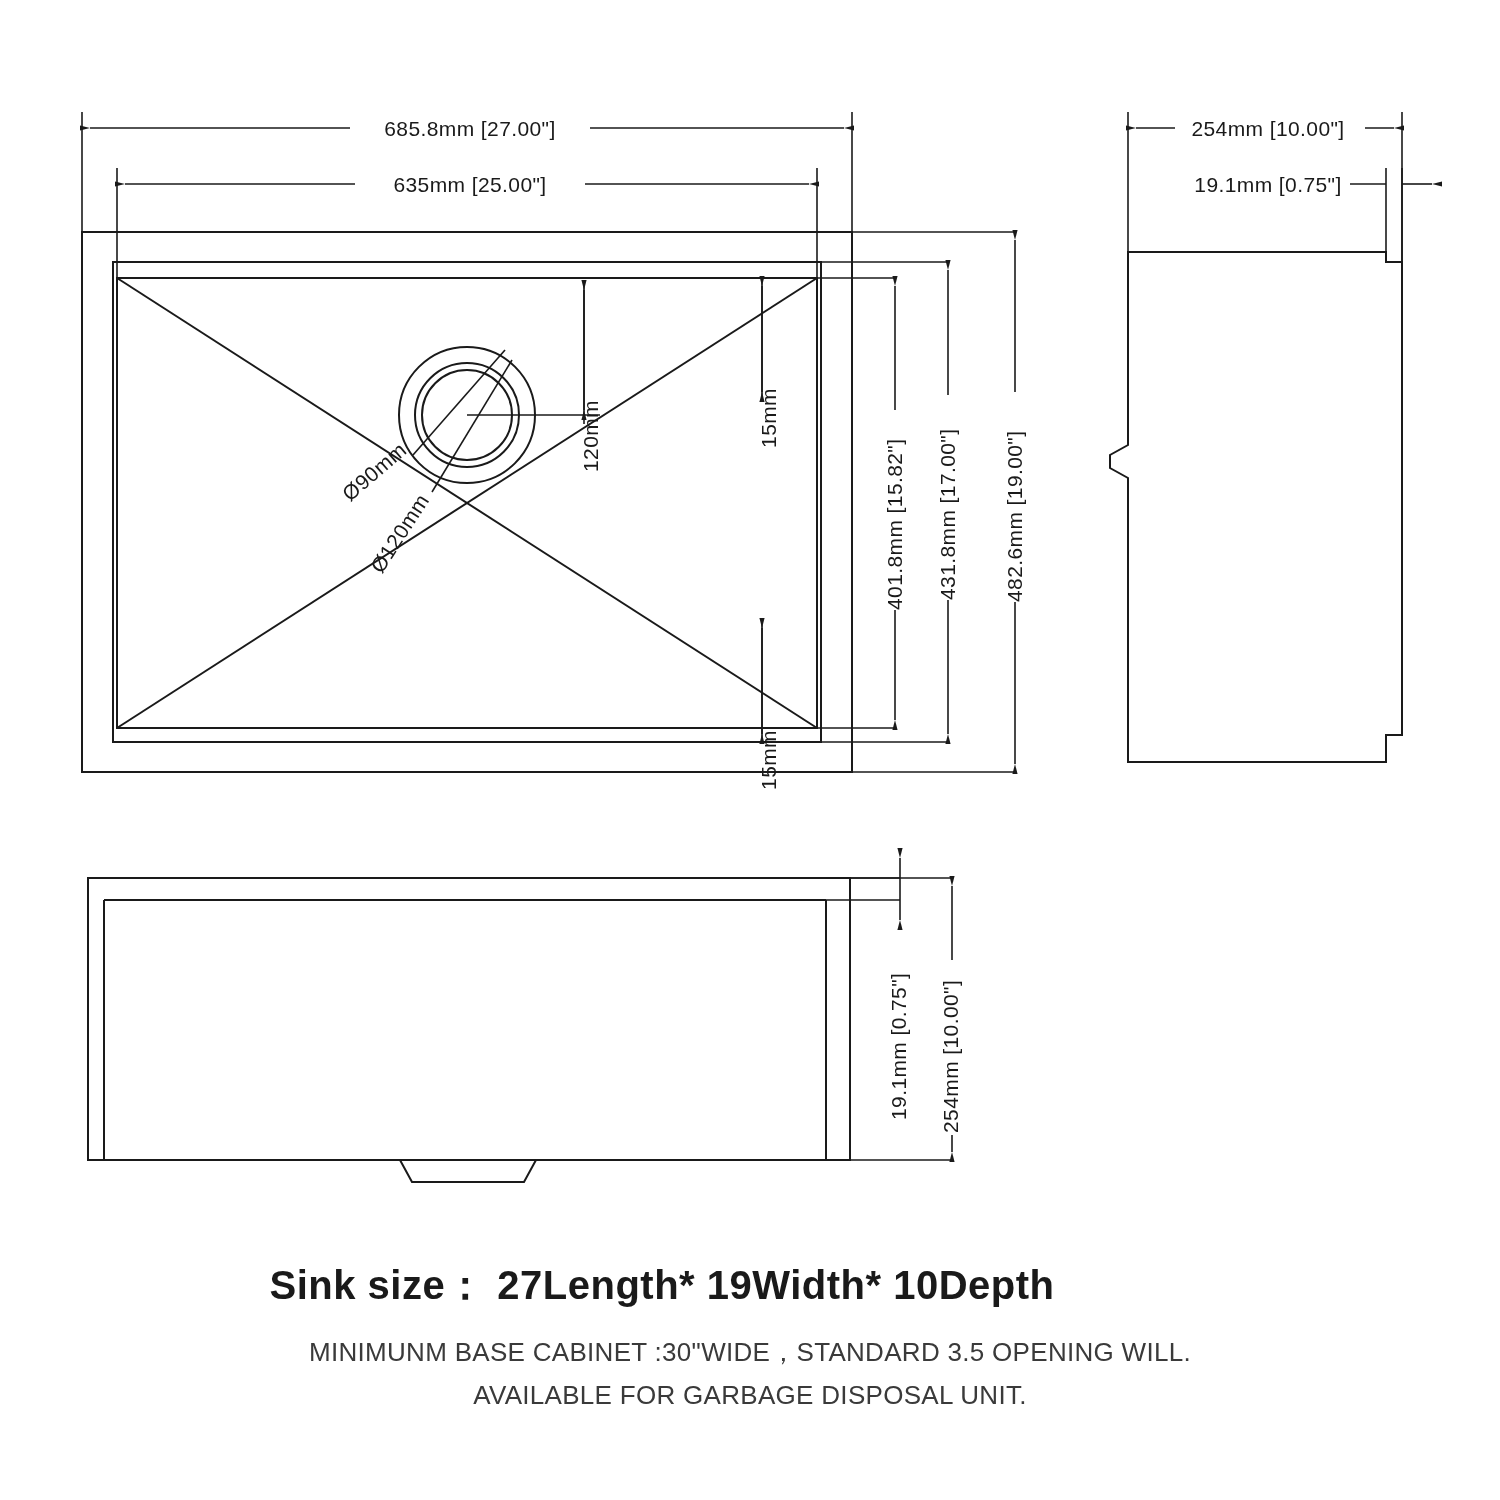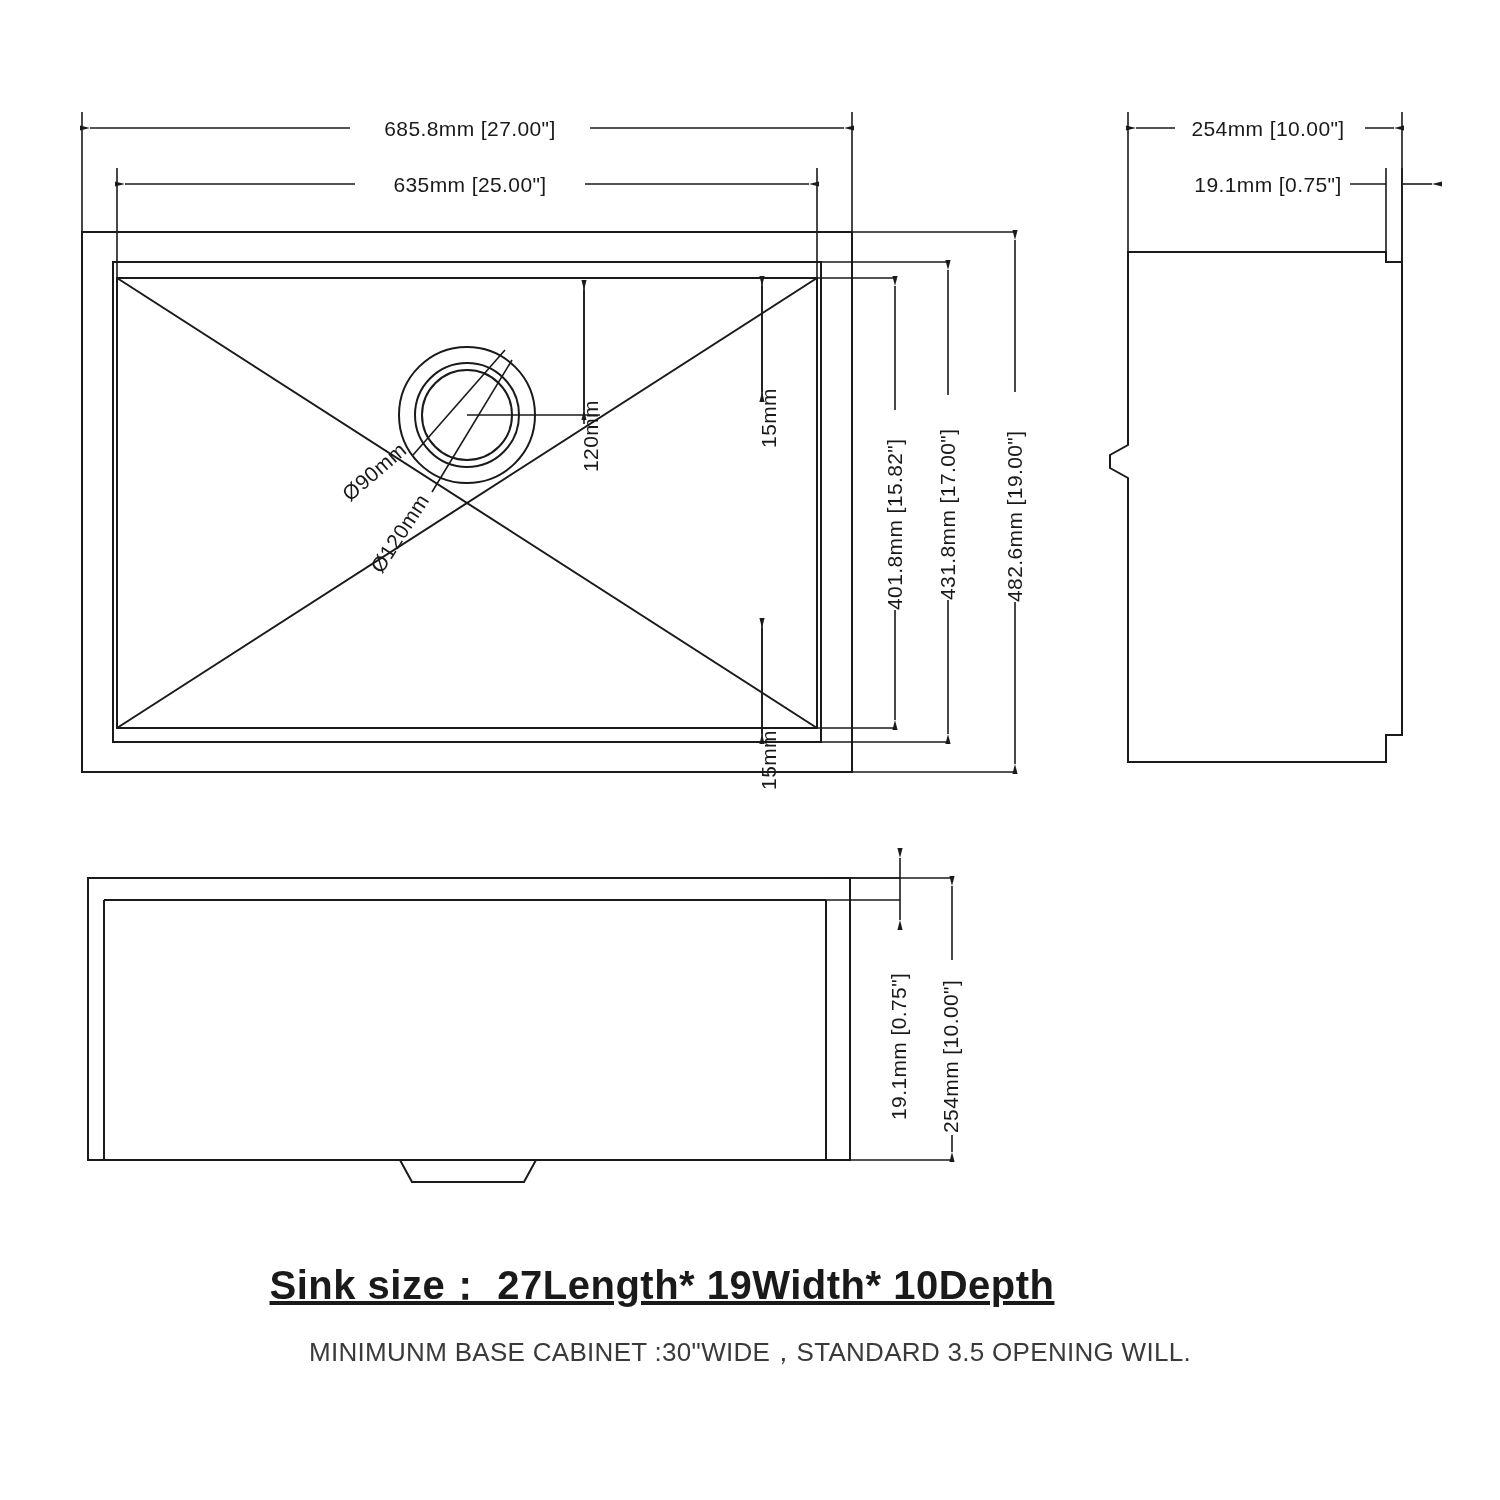--- a/index.html
+++ b/index.html
@@ -47,21 +47,20 @@
     letter-spacing: 0.4px;
   }
   .caption-title {
     position: absolute;
     width: 1324px;
     text-align: center;
     font-size: 40px;
     font-weight: bold;
     letter-spacing: 0.5px;
     color: #1a1a1a;
-    text-decoration: underline;
   }
   .caption-sub {
     position: absolute;
     width: 1500px;
     text-align: center;
     font-size: 26px;
     color: #3a3a3a;
     letter-spacing: 0.3px;
   }
 </style>
@@ -214,14 +213,15 @@
 
     <g>
       <line class="ln-thin" x1="952" y1="886" x2="952" y2="1152" marker-start="url(#arrL)" marker-end="url(#arrR)"></line>
       <rect x="933" y="960" width="34" height="175" fill="#ffffff"></rect>
       <text class="dim-text" x="958" y="1133" text-anchor="start" transform="rotate(-90 958 1133)">254mm [10.00"]</text>
     </g>
   </svg>
 
   <div class="caption-title" style="top: 1258px;">Sink size： 27Length* 19Width* 10Depth</div>
   <div class="caption-sub" style="top: 1335px;">MINIMUNM BASE CABINET :30"WIDE，STANDARD 3.5 OPENING WILL.</div>
+  <div class="caption-sub" style="top: 1380px;">AVAILABLE FOR GARBAGE DISPOSAL UNIT.</div>
 
 </div>
 
 </body></html>

